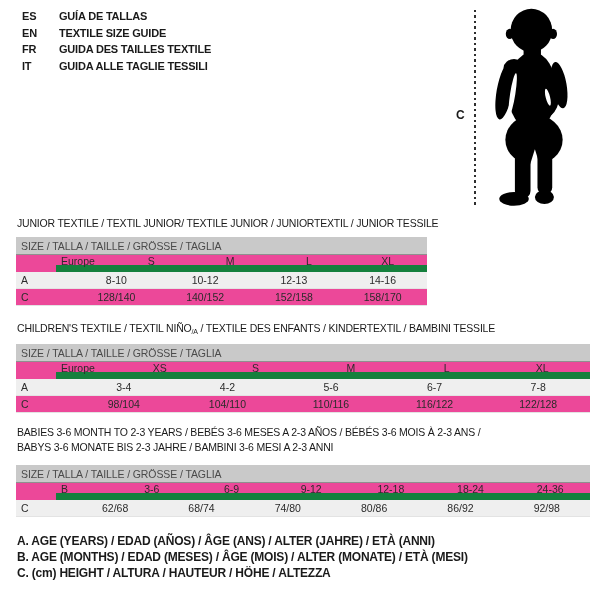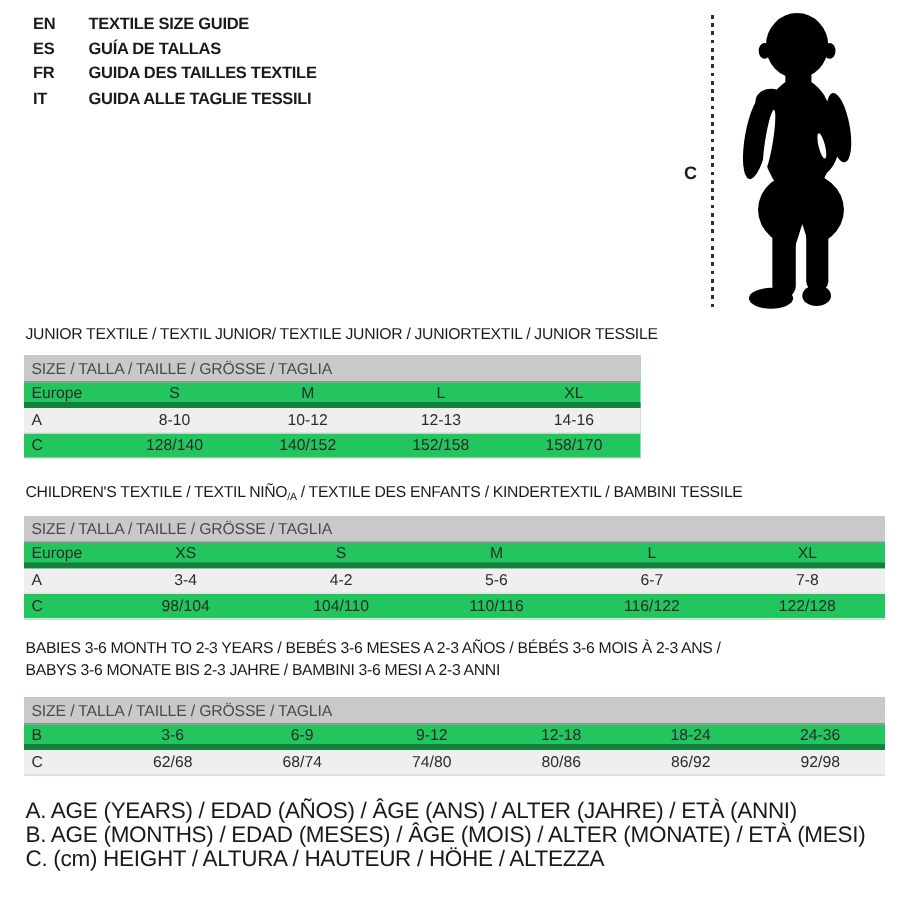--- a/index.html
+++ b/index.html
@@ -17,49 +17,49 @@
   #height-label{position:absolute;left:456px;top:108px;font-weight:bold;font-size:12px;}
   #baby-svg{position:absolute;left:489px;top:7px;}
 
   
   .section-title-box{position:absolute;left:17px;font-weight:normal;font-size:10.5px;
      letter-spacing:-0.2px;line-height:15px;white-space:nowrap;}
   #title-0{top:216px;} #title-1{top:321px;} #title-2{top:425px;}
   .sub{font-size:7px;position:relative;top:2px;}
 
   
-  .size-table{position:absolute;left:16px;background:#22c55e;}
+  .size-table{position:absolute;left:16px;background:#ec4899;}
   #table-0{top:237px;width:411px;}
   #table-1{top:344px;width:574px;}
   #table-2{top:465px;width:574px;}
   .size-bar{height:18px;background:#c9c9c9;border-bottom:1px solid #8f8f8f;
      color:#4a4a4a;font-size:10.5px;letter-spacing:-0.1px;display:flex;align-items:center;
      padding-left:5px;box-sizing:border-box;white-space:nowrap;}
   .trow{display:grid;height:17px;align-items:center;font-size:10.5px;color:#2b2b2b;
      border-bottom:1px solid #e3e3e3;box-sizing:border-box;}
-  .trow:first-child{border-bottom:4px solid #15803d;}
+  .trow:first-child{border-bottom:7px solid #15803d;margin-left:40px;}
   .trow.alt{background:#efefef;}
   .tlabel{padding-left:5px;text-align:left;}
   .tcell{text-align:center;}
 
   
-  #notes{position:absolute;left:17px;top:533px;font-weight:normal;font-size:15px;
+  #notes{position:absolute;left:17px;top:533px;font-weight:bold;font-size:12px;
      letter-spacing:-0.2px;line-height:16px;white-space:nowrap;}
 </style>
 </head>
 <body>
 
 <div id="lang-block">
     <div class="lang-row">
+      <span class="lang-code">ES</span>
+      <span class="lang-label">GUÍA DE TALLAS</span>
+    </div>
+    <div class="lang-row">
       <span class="lang-code">EN</span>
       <span class="lang-label">TEXTILE SIZE GUIDE</span>
-    </div>
-    <div class="lang-row">
-      <span class="lang-code">ES</span>
-      <span class="lang-label">GUÍA DE TALLAS</span>
     </div>
     <div class="lang-row">
       <span class="lang-code">FR</span>
       <span class="lang-label">GUIDA DES TAILLES TEXTILE</span>
     </div>
     <div class="lang-row">
       <span class="lang-code">IT</span>
       <span class="lang-label">GUIDA ALLE TAGLIE TESSILI</span>
     </div>
   </div>

